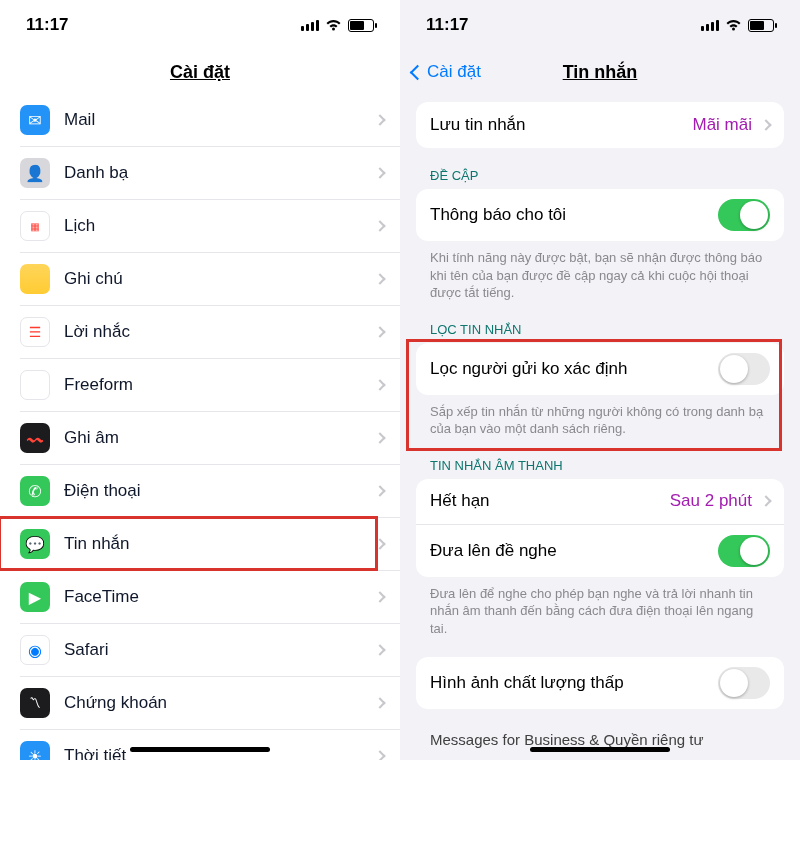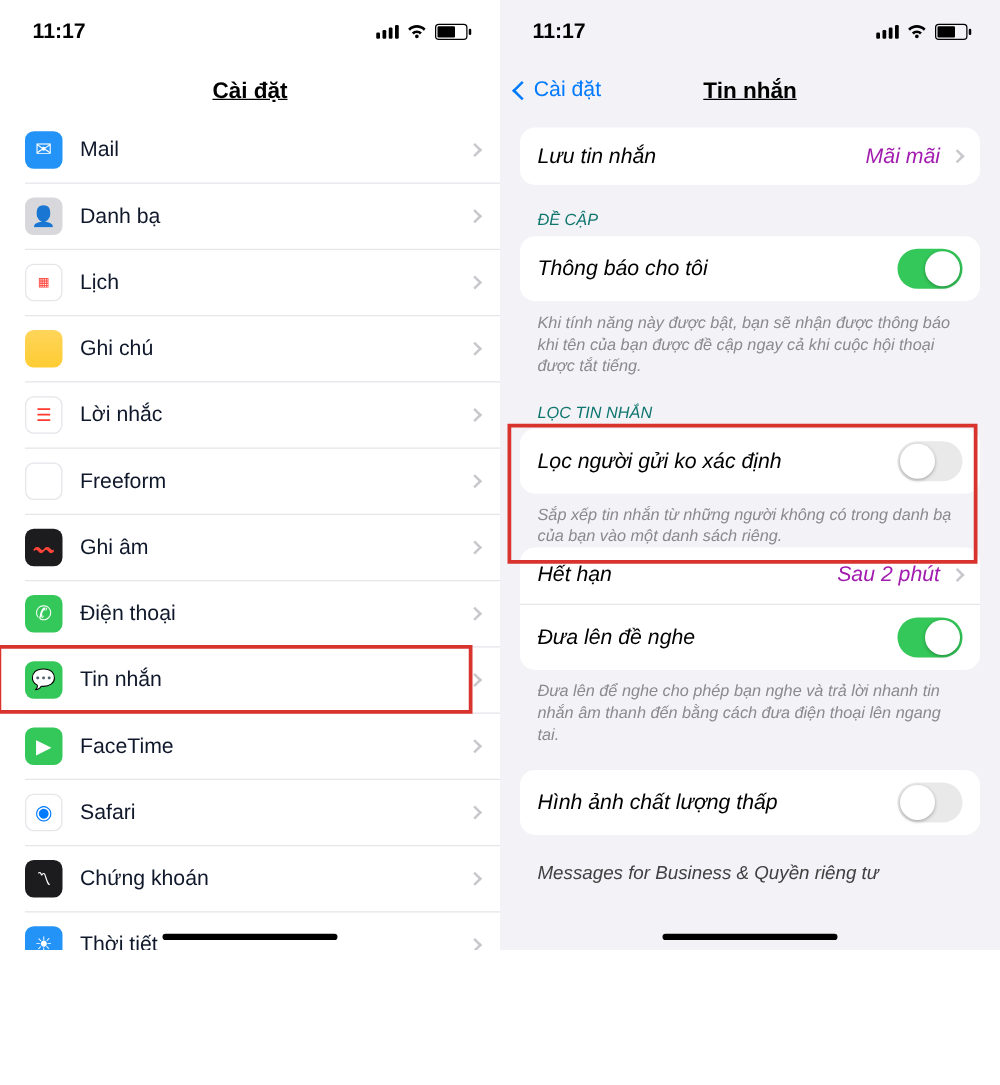--- a/index.html
+++ b/index.html
@@ -300,21 +300,21 @@
   </div>
 
   <div class="navbar">
     <div class="back">
       <div class="chev-left"></div>
       <span>Cài đặt</span>
     </div>
     <div class="title">Tin nhắn</div>
   </div>
 
-  <div class="settings" style="position:relative;font-style:italic;">
+  <div class="settings" style="position:relative;">
 
     <div class="group" style="margin-top:4px;">
       <div class="group-row">
         <div class="g-label">Lưu tin nhắn</div>
         <div class="g-value">Mãi mãi</div>
         <div class="chev-right"></div>
       </div>
     </div>
 
     <div class="group-header">ĐỀ CẬP</div>
@@ -332,20 +332,21 @@
     <div class="group">
       <div class="group-row">
         <div class="g-label">Lọc người gửi ko xác định</div>
         <div class="toggle off">
             <div class="knob"></div>
           </div>
       </div>
     </div>
     <div class="footer">Sắp xếp tin nhắn từ những người không có trong danh bạ của bạn vào một danh sách riêng.</div>
 
+    <div class="group-header">TIN NHẮN ÂM THANH</div>
     <div class="group">
       <div class="group-row">
         <div class="g-label">Hết hạn</div>
         <div class="g-value">Sau 2 phút</div>
         <div class="chev-right"></div>
       </div>
       <div class="group-row">
         <div class="g-label">Đưa lên đề nghe</div>
         <div class="toggle on">
             <div class="knob"></div>

